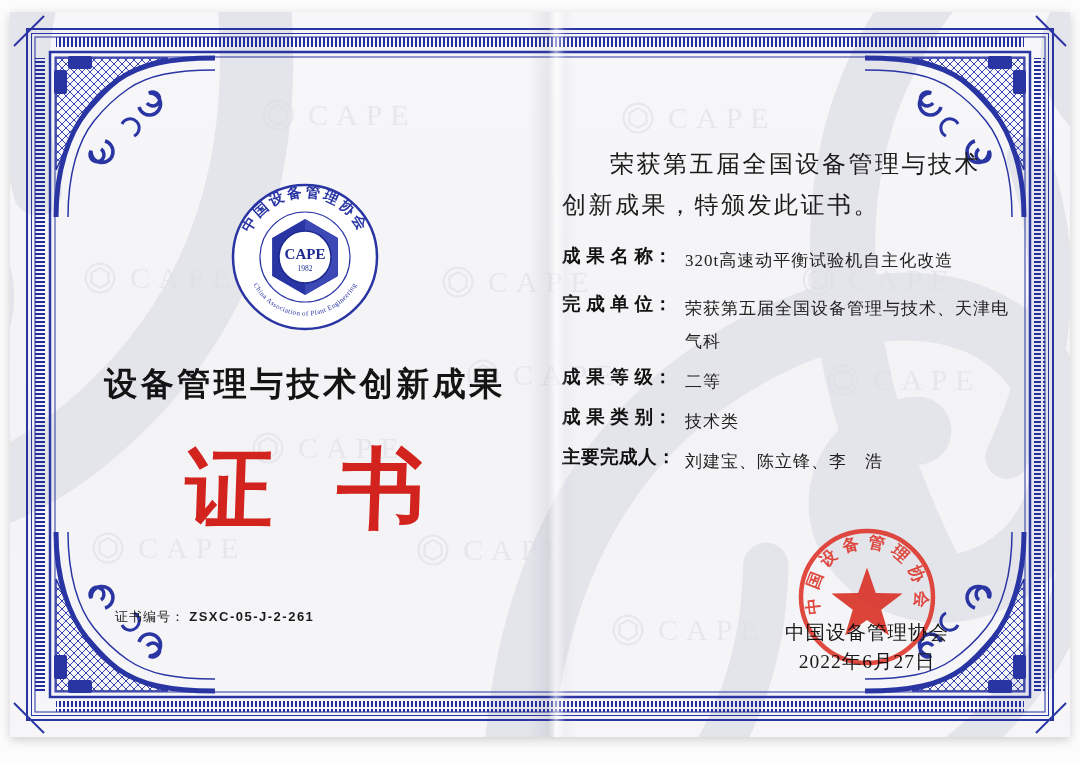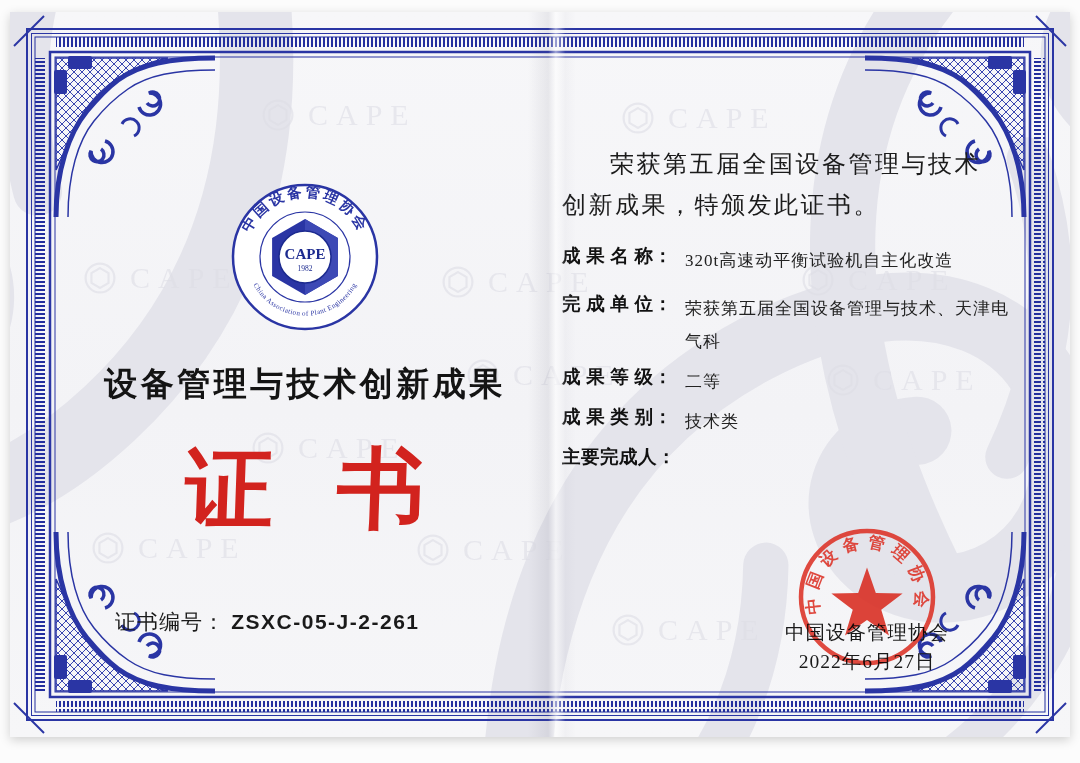--- a/index.html
+++ b/index.html
@@ -14,21 +14,21 @@
   .wm svg{display:block;}
   .wm span{font-size:30px;letter-spacing:8px;color:#dedee6;font-weight:400;}
   
   .content{position:absolute;inset:0;z-index:3;}
   .logo{position:absolute;left:220px;top:170px;}
   .l-title{position:absolute;left:75px;top:350px;width:440px;text-align:center;
     font-size:33px;font-weight:700;color:#141414;letter-spacing:3.5px;}
   .l-cert{position:absolute;left:75px;top:418px;width:440px;text-align:center;
     font-size:88px;font-weight:700;color:#d2231e;letter-spacing:.72em;padding-left:.72em;
     box-sizing:border-box;transform:skewX(-2deg);}
-  .l-num{position:absolute;left:105px;top:596px;font-size:21px;color:#1a1a1a;letter-spacing:1px;}
+  .l-num{position:absolute;left:105px;top:596px;font-size:13px;color:#1a1a1a;letter-spacing:1px;}
   .l-num b{font-family:"Liberation Sans","DejaVu Sans",sans-serif;font-weight:600;letter-spacing:1.5px;}
   .intro{position:absolute;left:552px;top:132px;width:456px;font-size:24px;color:#1b1b1b;
     line-height:41px;letter-spacing:2.5px;}
   .intro .i1{text-indent:2em;}
   .field{position:absolute;left:552px;width:456px;display:flex;align-items:flex-start;}
   .f-label{flex:none;min-width:123px;font-size:18.5px;font-weight:700;color:#111;letter-spacing:.5px;}
   .f-value{font-size:17px;color:#222;line-height:33px;letter-spacing:1px;padding-top:1px;}
   .f-value div:empty{display:none;}
   .f1{top:231px}.f2{top:279px}.f3{top:352px}.f4{top:392px}.f5{top:432px}
   .issuer{position:absolute;left:752px;top:606px;width:210px;text-align:center;
@@ -234,20 +234,21 @@
       </div>
       <div class="field f4">
         <div class="f-label">成 果 类 别：</div>
         <div class="f-value">
             <div>技术类</div>
           </div>
       </div>
       <div class="field f5">
         <div class="f-label">主要完成人：</div>
         <div class="f-value">
+            <div>刘建宝、陈立锋、李　浩</div>
           </div>
       </div>
 
       <div class="issuer">
         <div>中国设备管理协会</div>
         <div>2022年6月27日</div>
       </div>
 
       <svg class="seal" width="150" height="150" viewBox="-75 -75 150 150">
         <circle r="66" fill="none" stroke="#dd392e" stroke-width="4.5"></circle>

